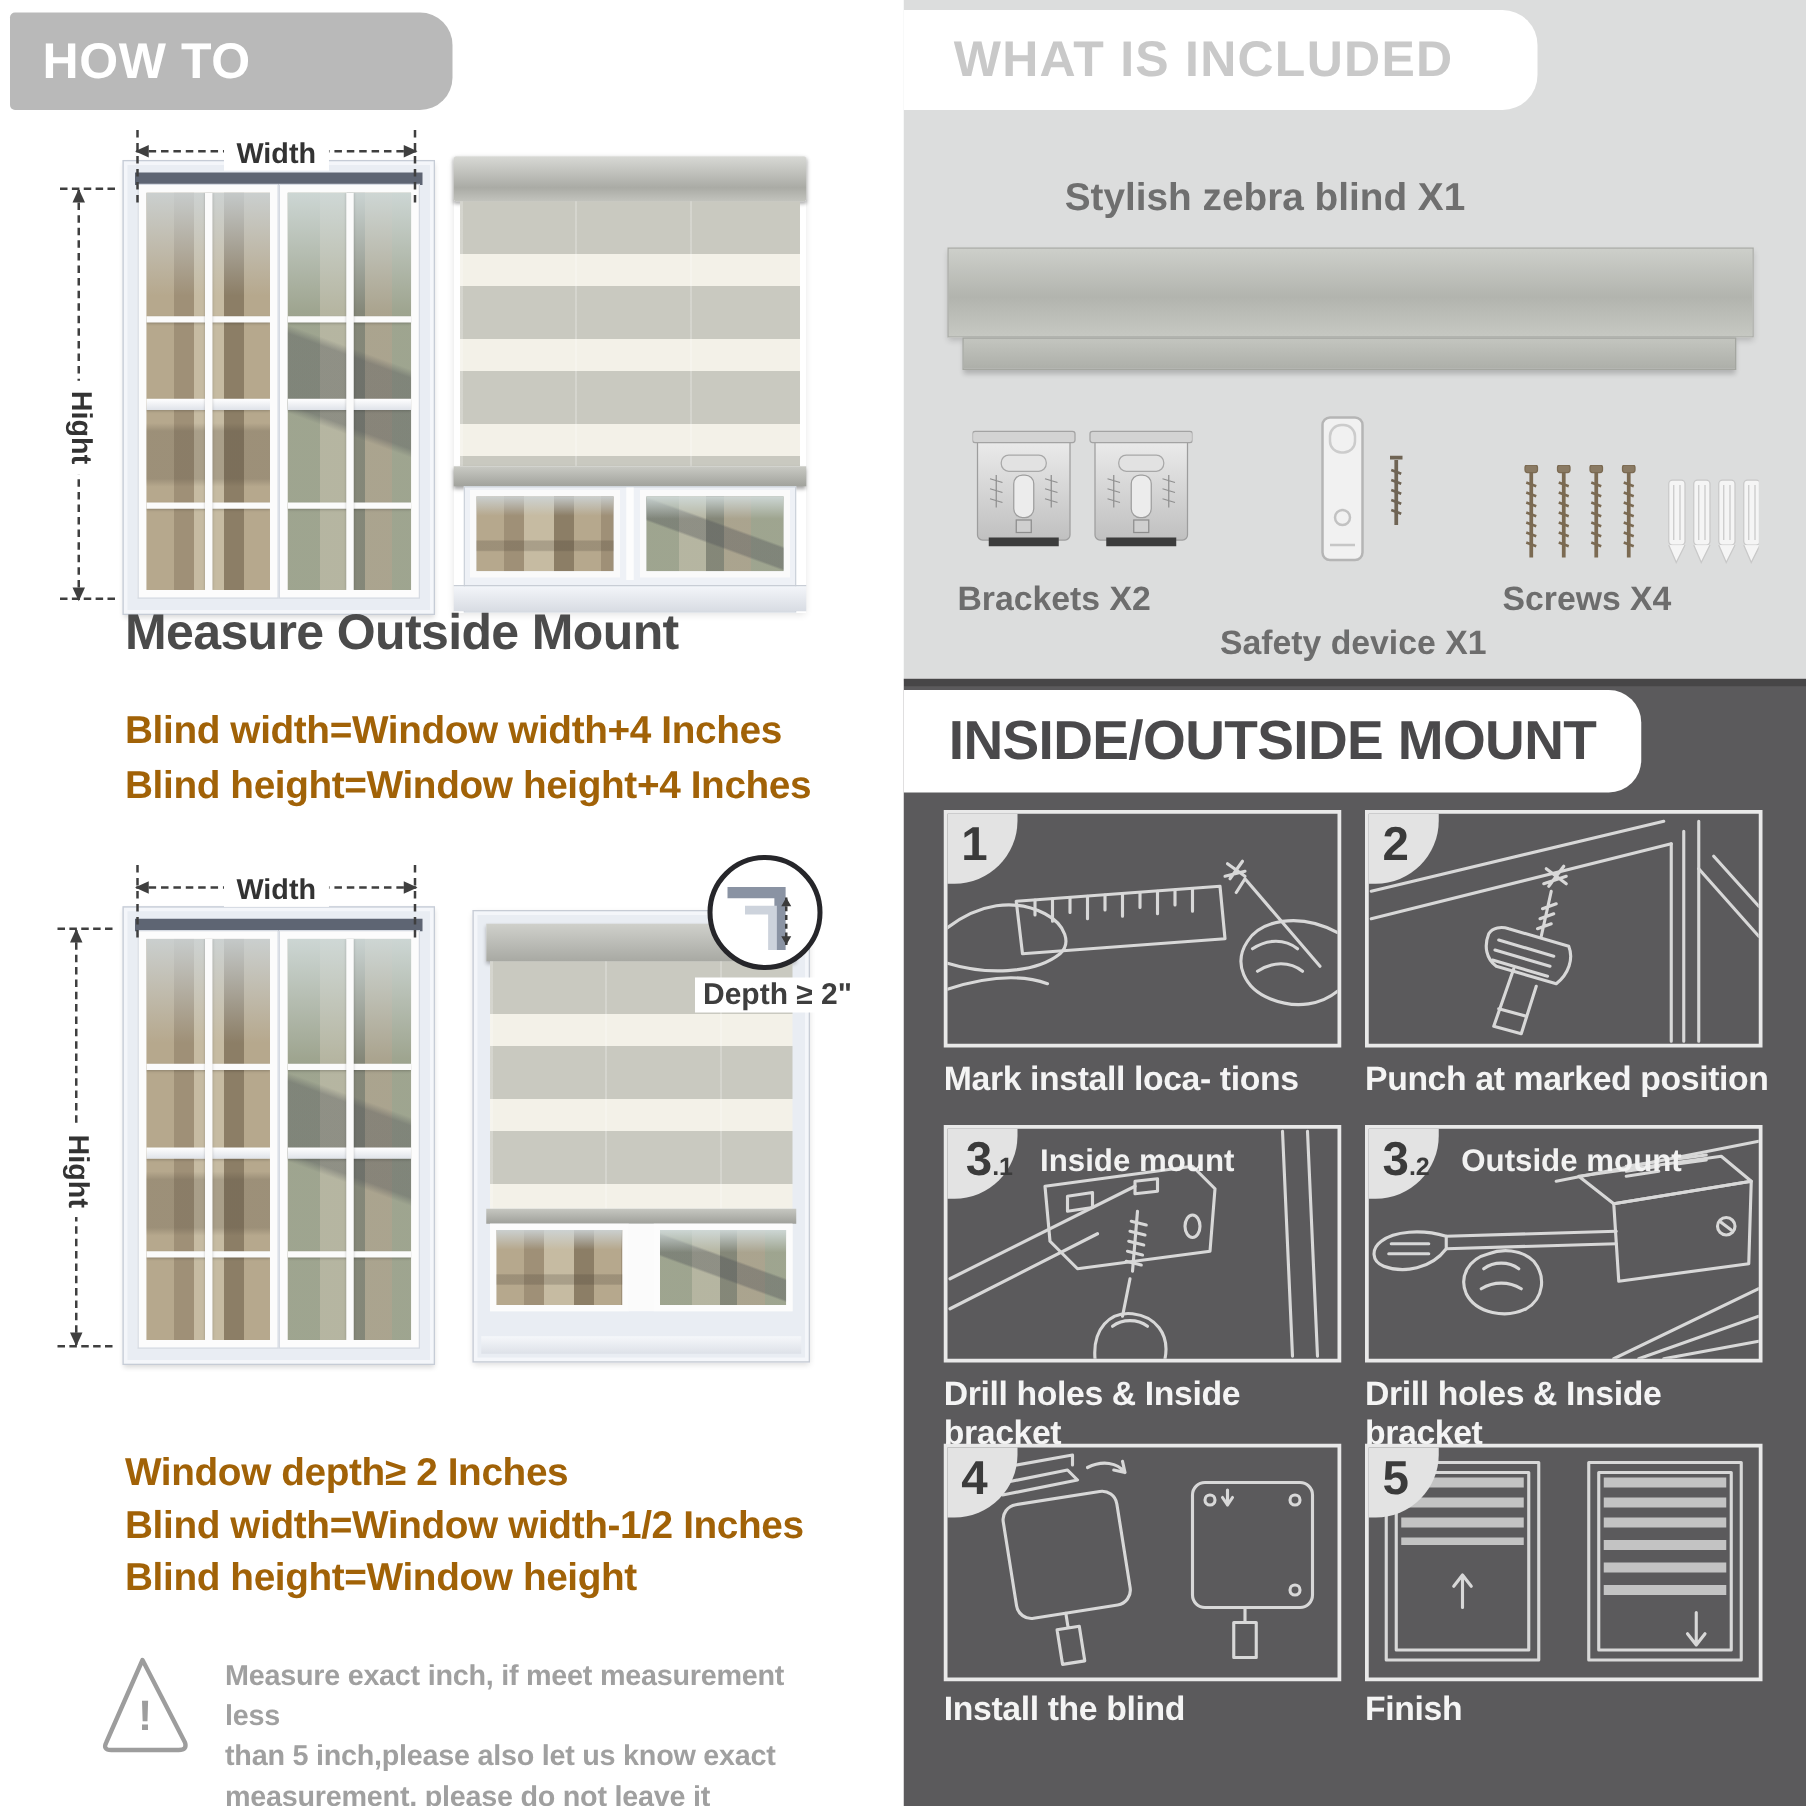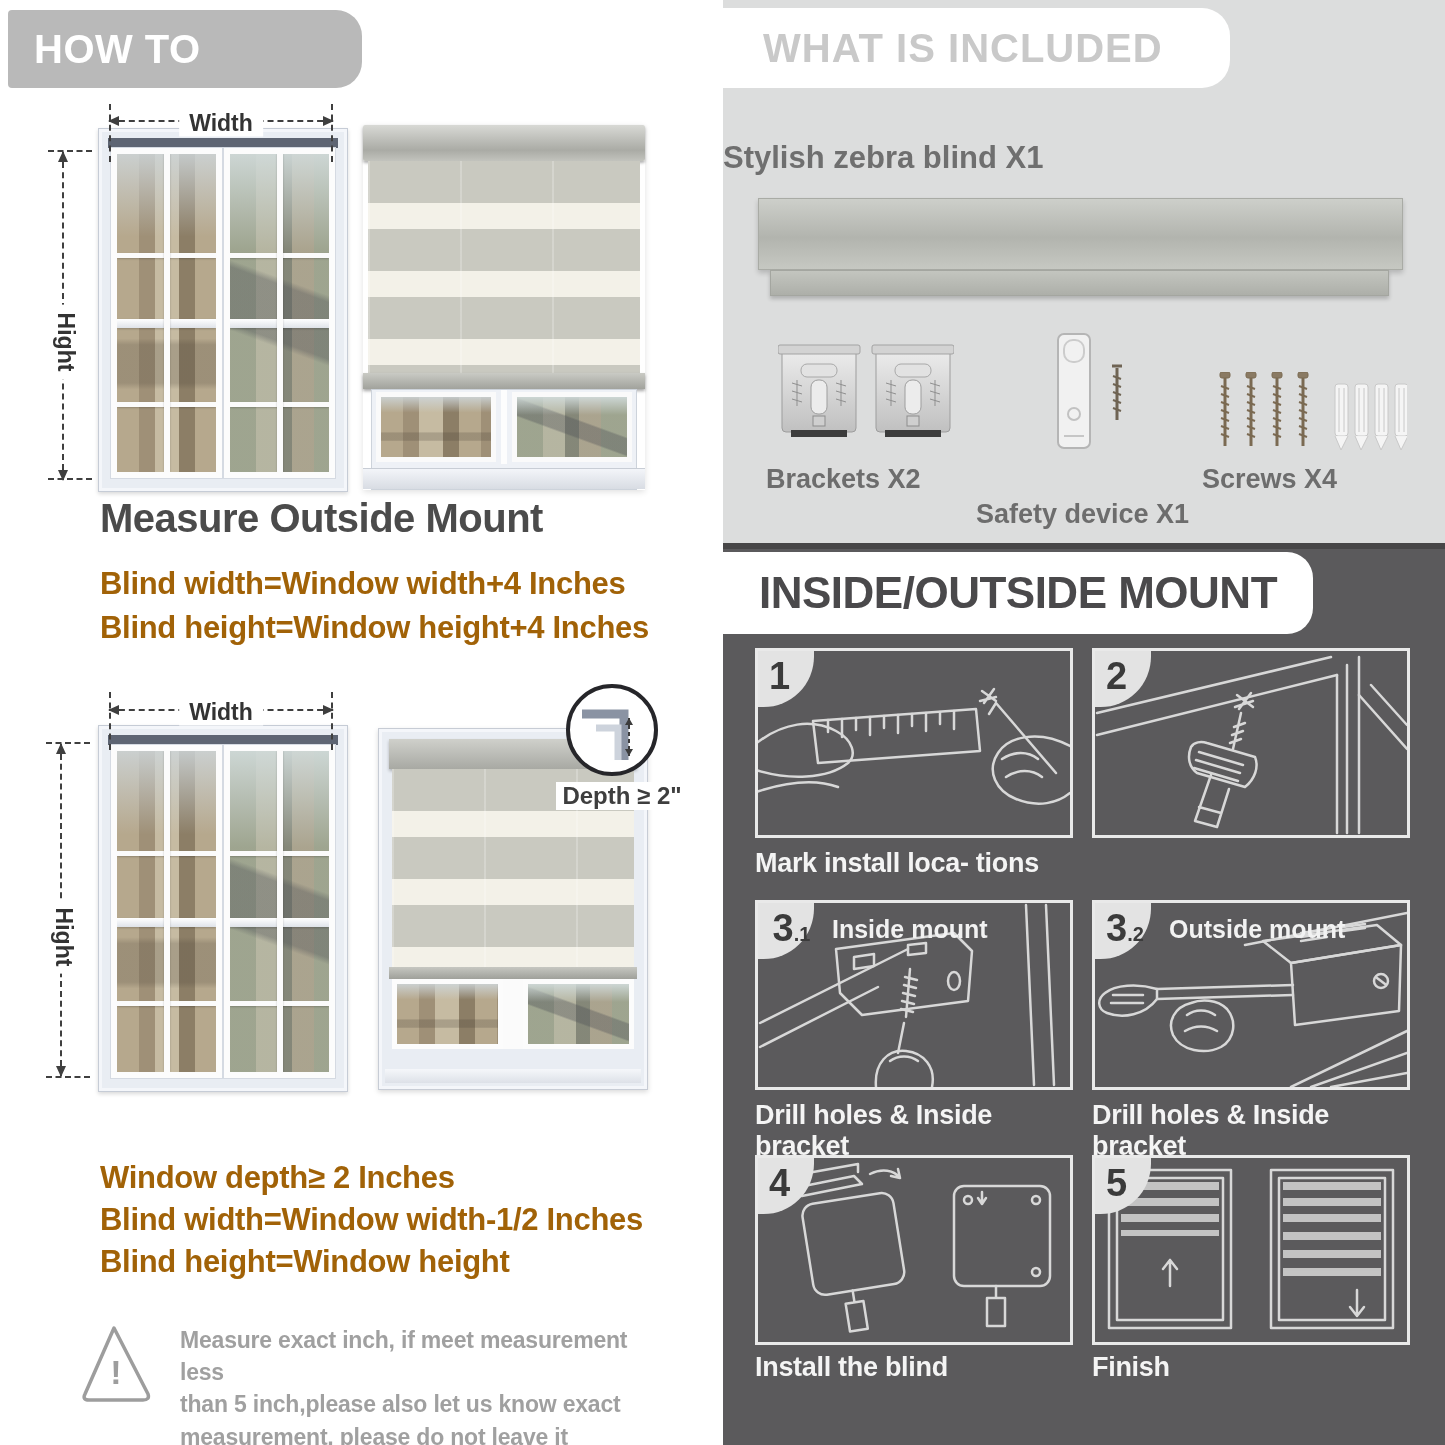--- a/index.html
+++ b/index.html
@@ -74,21 +74,21 @@
 
   .callout{border:4px solid #26262a;border-radius:50%;background:#fff;box-sizing:border-box;z-index:6;}
   .depth-lbl{font-size:24px;font-weight:700;color:#3e3e3e;background:#fff;text-align:center;z-index:6;}
 
   .warn-text{font-size:23px;font-weight:700;color:#a0a0a0;line-height:1.4;letter-spacing:-.2px;}
 
   
   .panel-included{left:723px;top:0;width:722px;height:545px;background:#dcdddd;}
   .badge-included{left:723px;top:8px;width:507px;height:80px;background:#ffffff;border-radius:0 28px 28px 0;
                   color:#c9c9c9;font-weight:700;font-size:40px;line-height:80px;padding-left:40px;box-sizing:border-box;letter-spacing:1px;}
-  .product-lbl{left:723px;top:140px;width:578px;text-align:left;font-size:31px;font-weight:700;color:#6f6f6f;}
+  .product-lbl{left:723px;top:140px;width:578px;text-align:center;font-size:31px;font-weight:700;color:#6f6f6f;}
   .rail-main{left:758px;top:198px;width:645px;height:72px;background:linear-gradient(180deg,#cdcfca,#b2b4ae 55%,#c6c8c2);
              border:1px solid #a9aba5;box-sizing:border-box;box-shadow:0 3px 5px rgba(0,0,0,.18);}
   .rail-lip{left:770px;top:270px;width:619px;height:26px;background:linear-gradient(180deg,#c3c5bf,#adafa9);
             border:1px solid #a4a6a0;box-sizing:border-box;box-shadow:0 3px 4px rgba(0,0,0,.2);}
   .item-lbl{top:464px;font-size:27px;font-weight:700;color:#6d6d6d;}
 
   .panel-mount{left:723px;top:543px;width:722px;height:902px;background:#5b5a5c;box-shadow:inset 0 6px 0 rgba(0,0,0,.22);}
   .badge-mount{left:723px;top:552px;width:590px;height:82px;background:#ffffff;border-radius:0 26px 26px 0;
                color:#4a494b;font-weight:700;font-size:44px;line-height:82px;padding-left:36px;box-sizing:border-box;letter-spacing:-.5px;z-index:3;}
   .tile{width:318px;height:190px;border:3px solid #e9e9e9;box-sizing:border-box;}
@@ -153,21 +153,21 @@
           <div class="glass glass-a"></div>
         </div>
       <div class="bw-glass gb">
           <div class="glass glass-b"></div>
         </div>
       <div class="bw-stile"></div>
       <div class="bw-sill"></div>
     </div>
   </div>
 
-  <div class="abs h-measure" style="left:100px;top:496px;">Measure Outside Mount</div>
+  <div class="abs h-measure" style="left:100px;top:484px;">Measure Outside Mount</div>
   <div class="abs f-line" style="left:100px;top:566px;">Blind width=Window width+4 Inches</div>
   <div class="abs f-line" style="left:100px;top:610px;">Blind height=Window height+4 Inches</div>
 
   <div class="abs window" style="left:98px;top:725px;width:250px;height:367px;">
     <div class="win-head"></div>
     <div class="sashes">
       <div class="sash">
         <div class="glass glass-a">
           <div class="muntin-h mh1"></div>
             <div class="muntin-h mh2"></div>
@@ -360,20 +360,21 @@
       <path d="M2,62 L236,6 M2,84 L242,24"></path>
       <path d="M242,24 V182 M252,14 V182 M264,6 V182"></path>
       <path d="M264,44 L312,98 M276,34 L312,74"></path>
       <path d="M142,44 l16,12 M156,42 l-12,16 M140,56 l18,-6"></path>
       <path d="M146,62 L138,98 M150,72 l-11,4 M148,80 l-11,4 M146,88 l-11,4"></path>
       <path d="M96,96 C92,106 94,116 102,122 L150,136 C160,128 164,116 160,106 L112,92 C106,90 99,91 96,96 Z"></path>
       <path d="M104,101 l44,13 M101,109 l44,13 M99,117 l44,13"></path>
       <path d="M116,124 L100,170 L122,176 L134,138 M104,156 l22,6"></path>
     </svg>
   </div>
+  <div class="abs tile-cap" style="left:1092px;top:848px;">Punch at  marked position</div>
 
   <div class="abs tile" style="left:755px;top:900px;text-align:center;">
     <div class="tile-badge"><span>3</span><span class="sub">.1</span></div>
     <div class="tile-title">Inside mount</div>
     <svg class="illus lineart" viewBox="0 0 312 184">
       <path d="M2,120 L150,46 M2,144 L120,84"></path>
       <path d="M268,2 L276,182 M288,2 L296,182"></path>
       <path d="M78,46 L196,30 L214,48 L210,98 L104,112 L82,90 Z"></path>
       <path d="M96,54 l20,-3 v12 l-20,3 Z M150,42 l18,-2 v10 l-18,2 Z"></path>
       <ellipse cx="196" cy="78" rx="6" ry="9"></ellipse>

